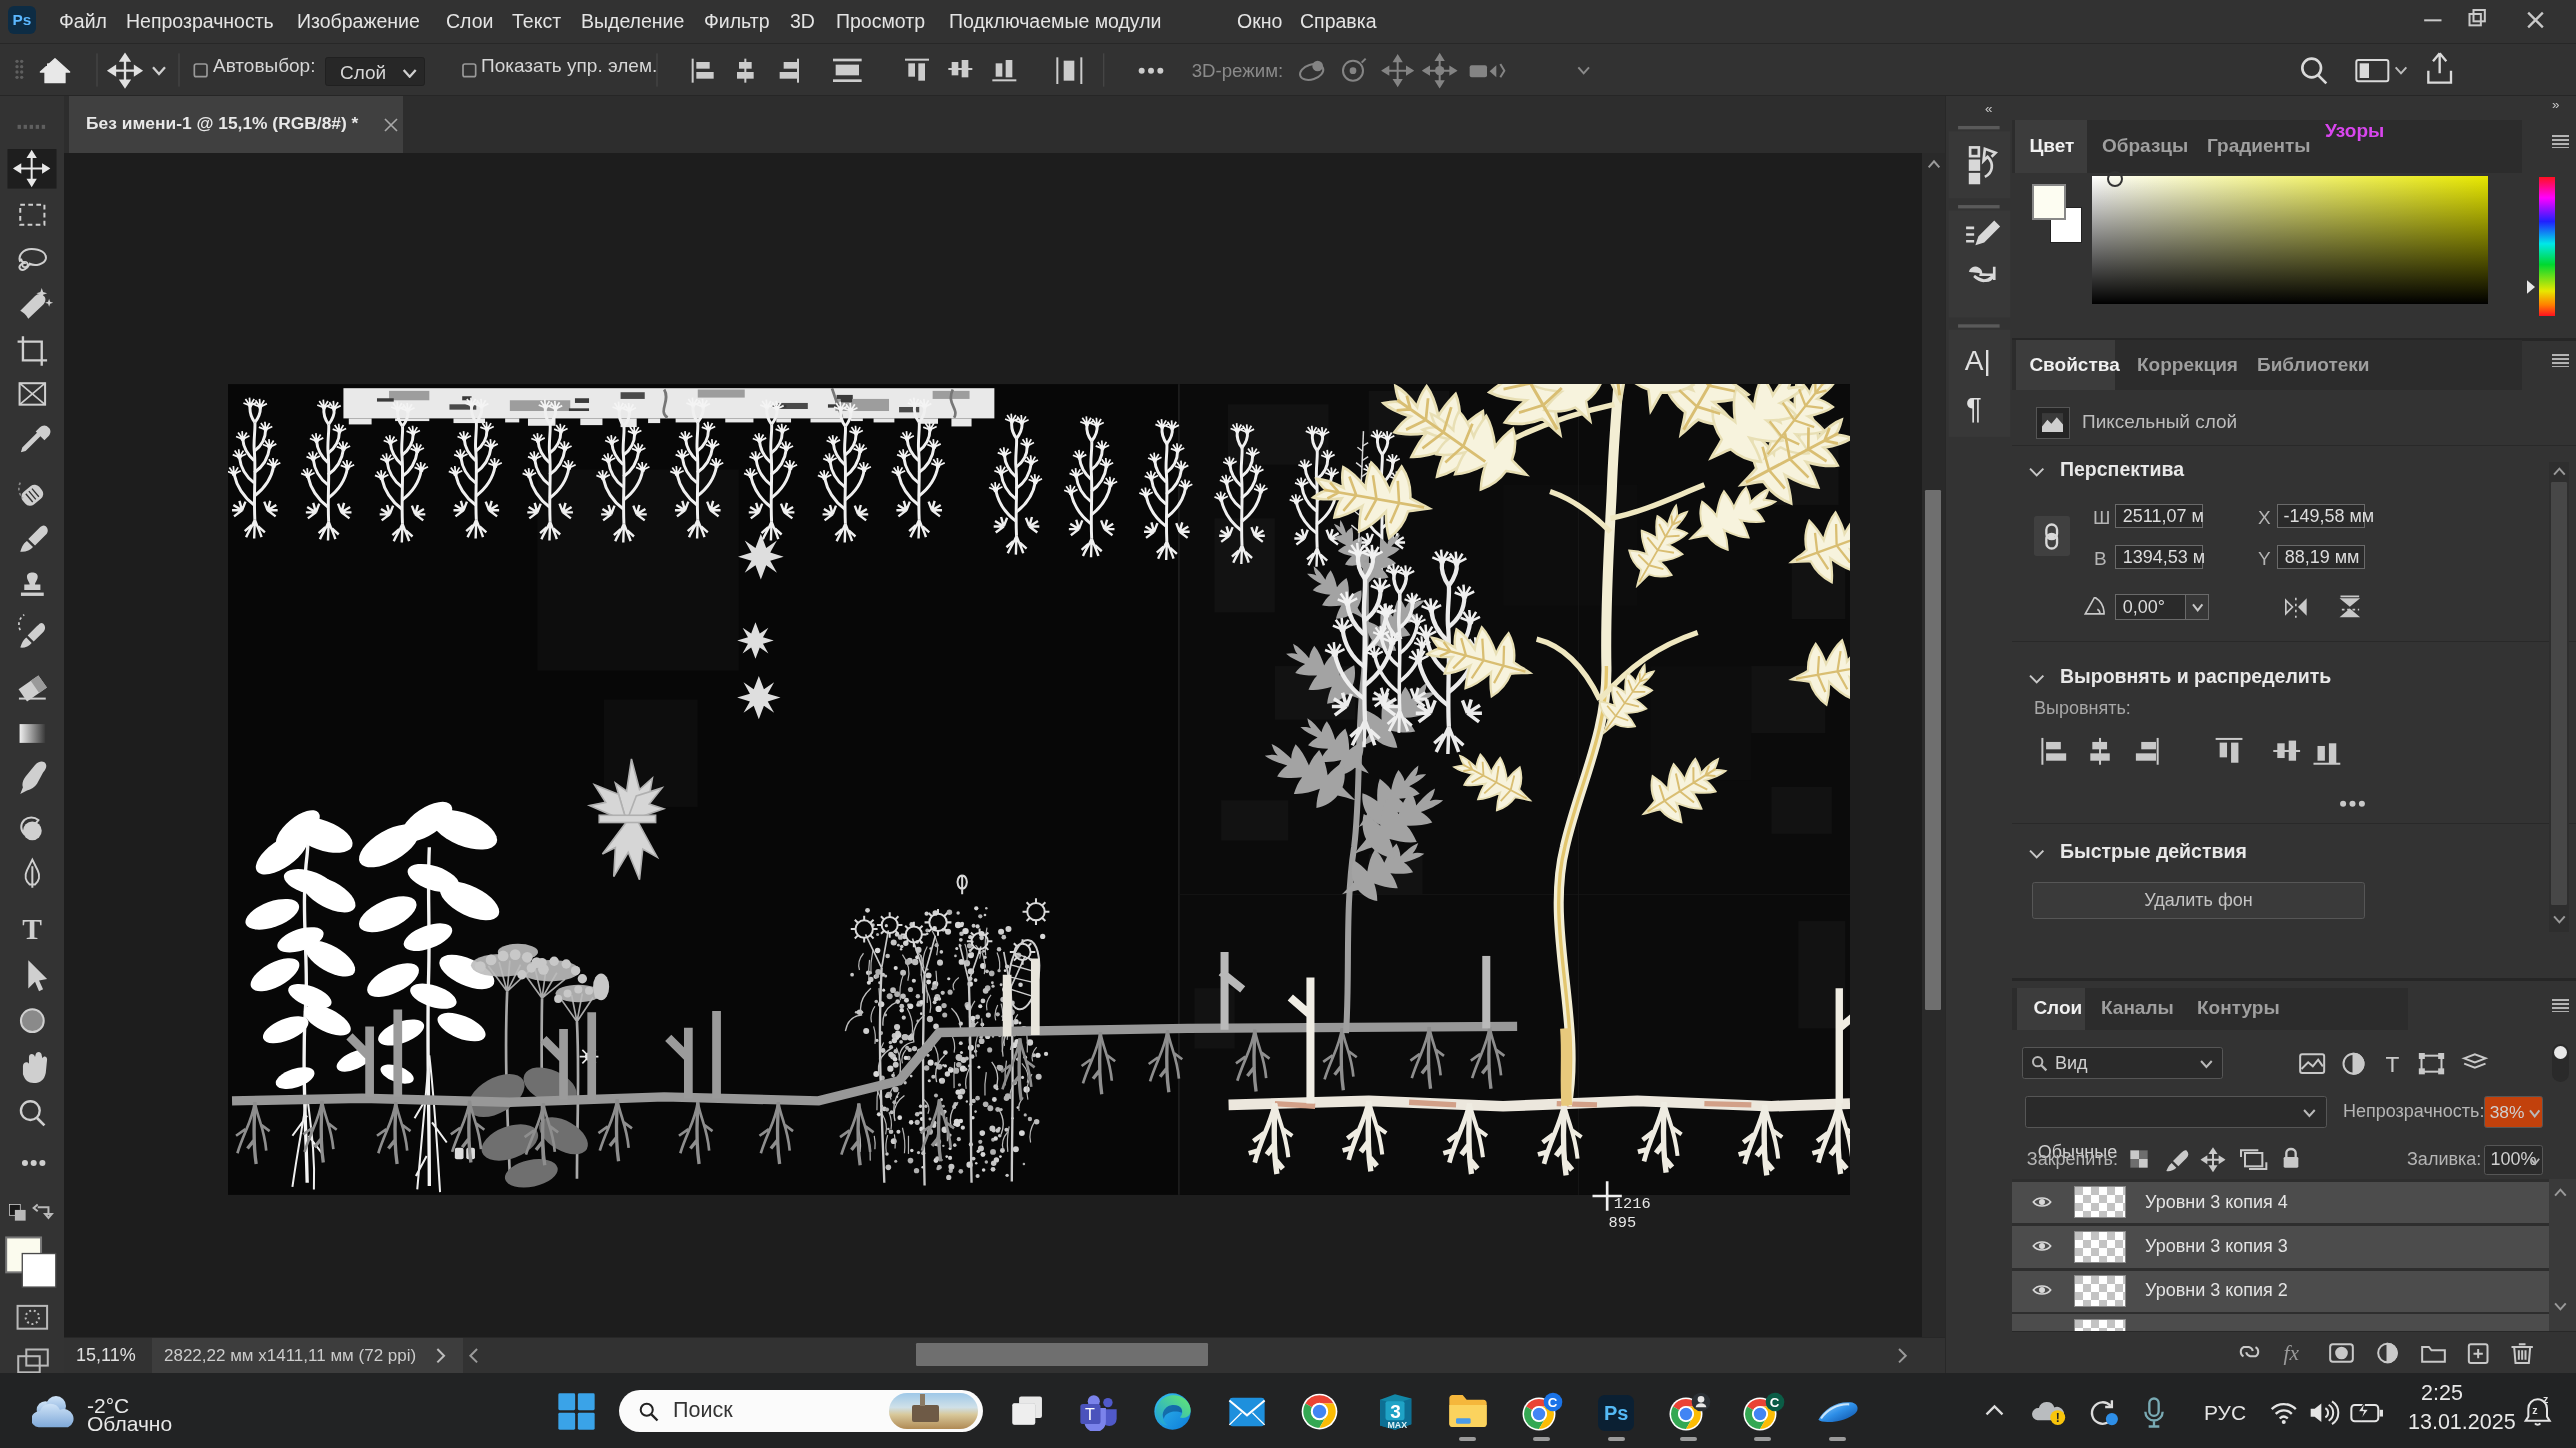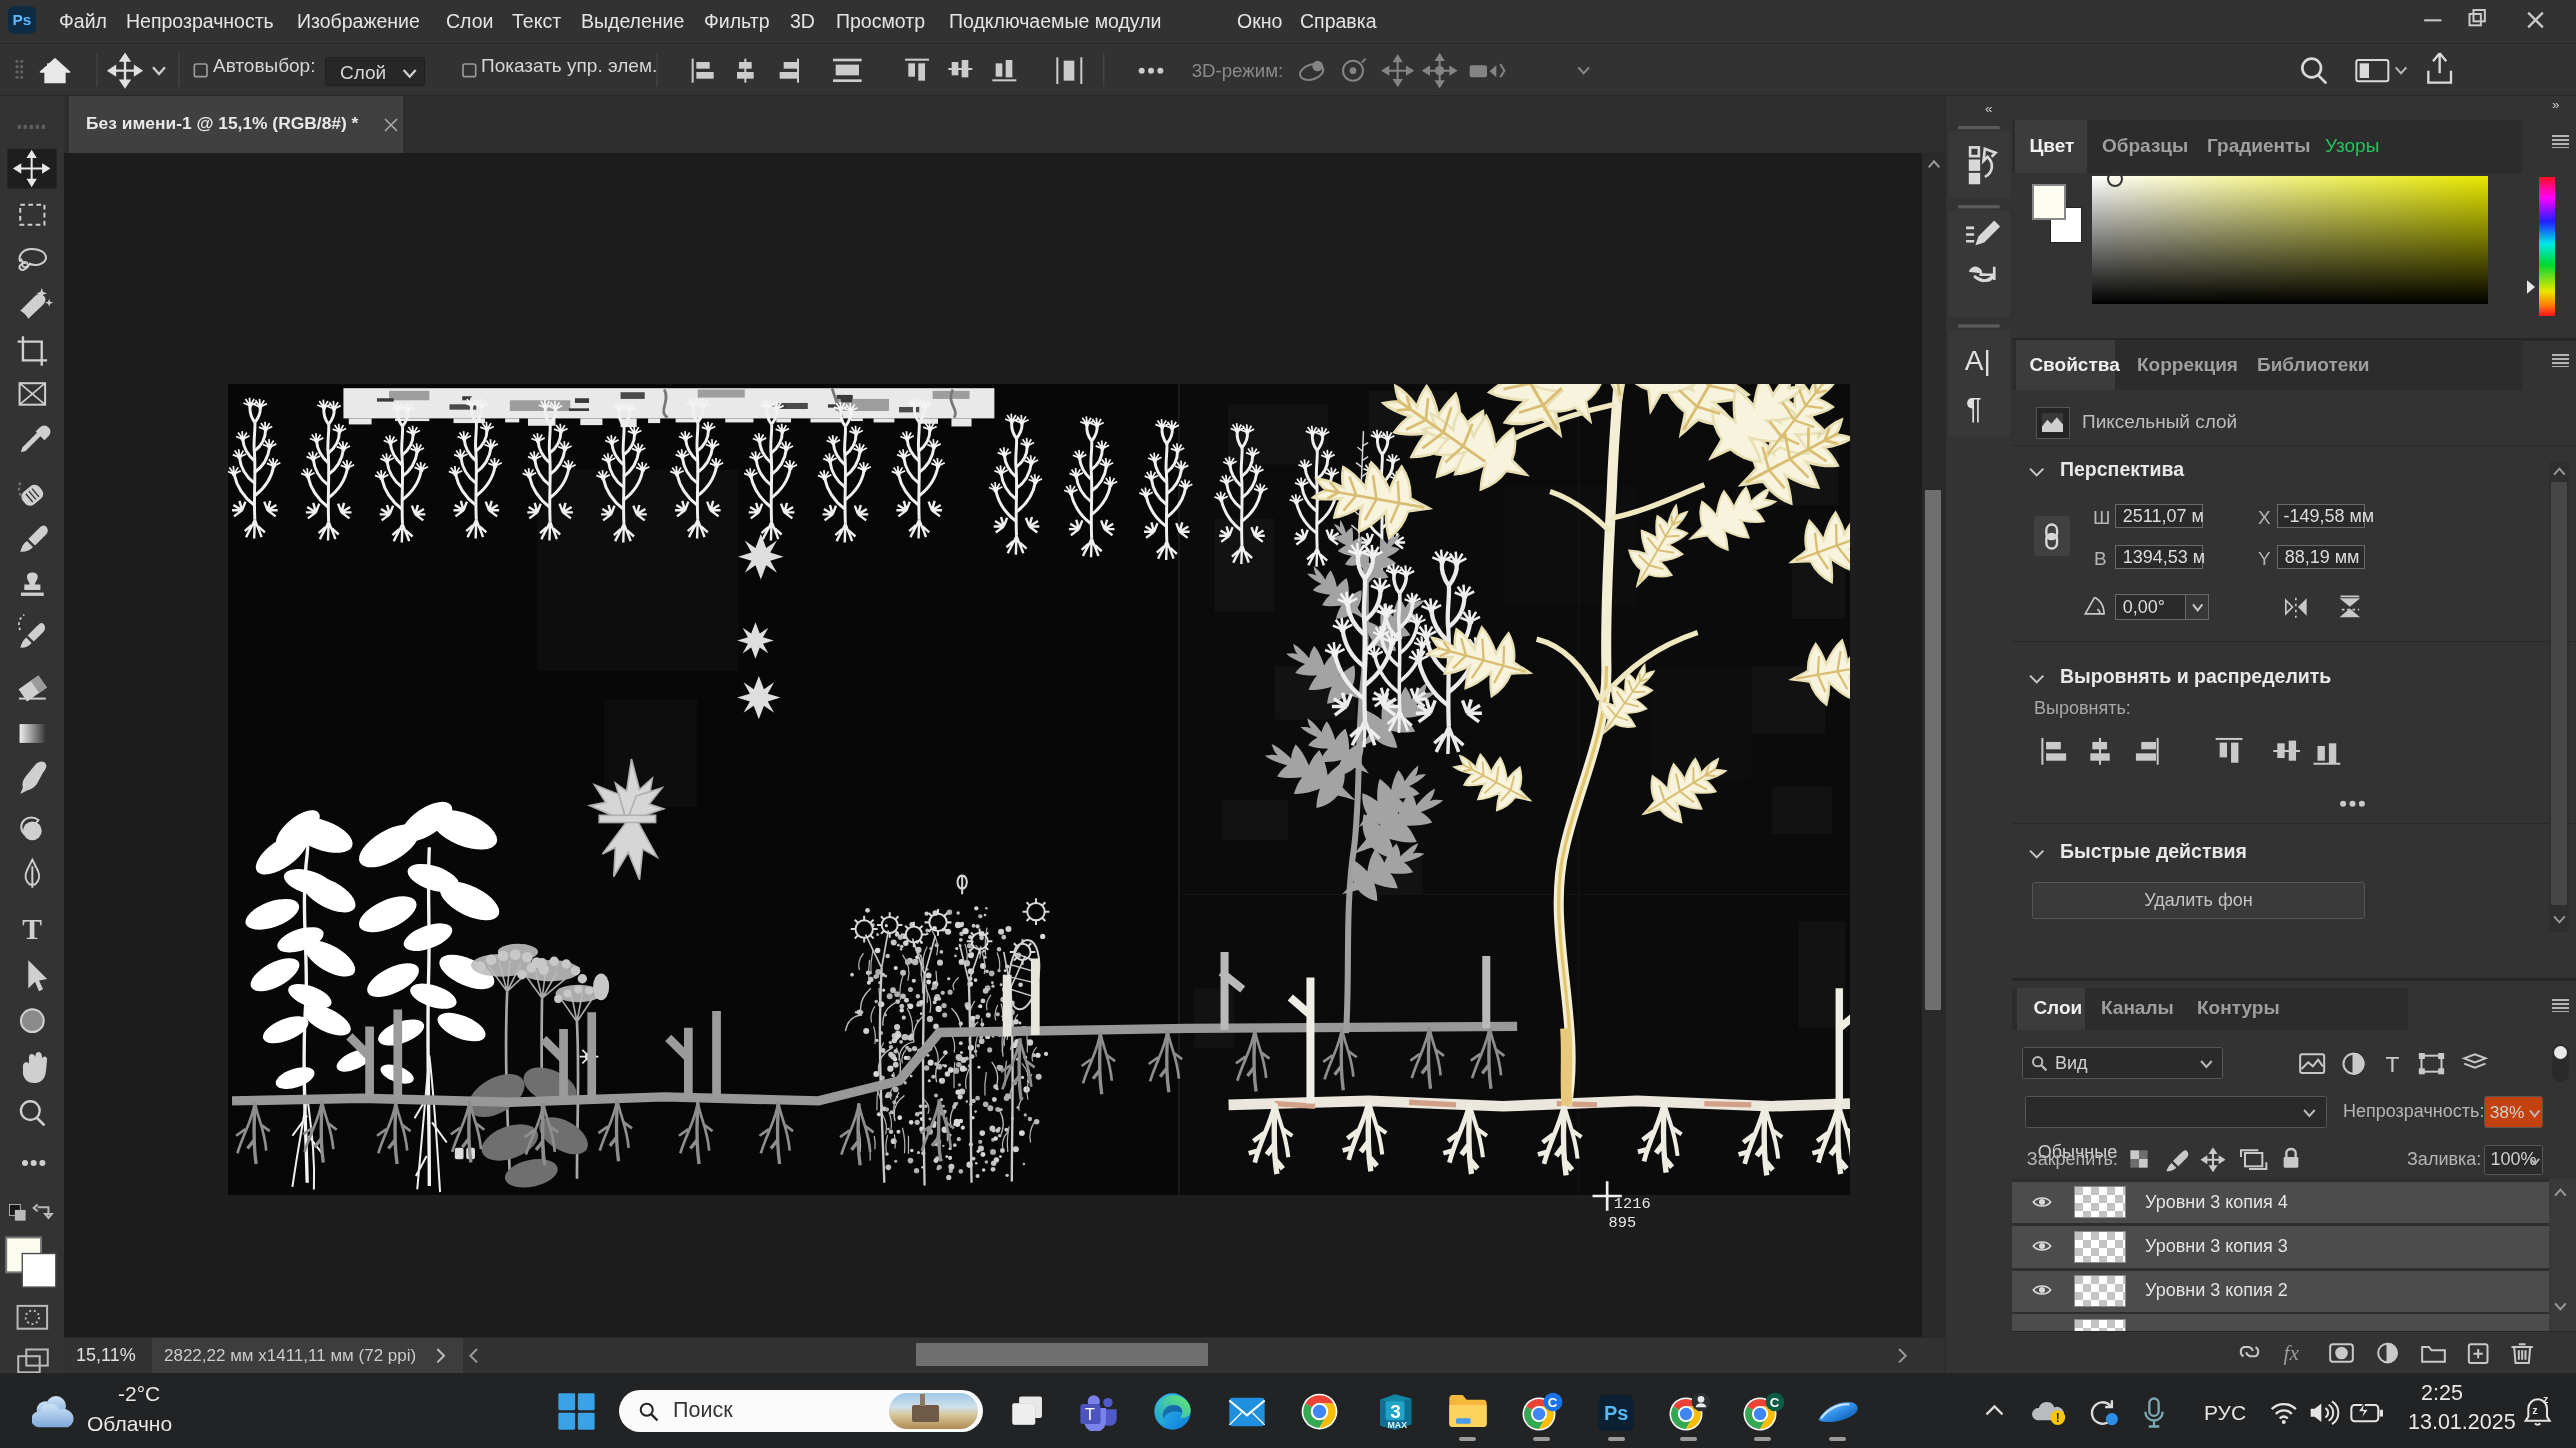--- a/index.html
+++ b/index.html
@@ -1217,21 +1217,21 @@
   <div class="abs" id="panels" style="left:2012px;top:96px;width:564px;height:1277px;background:#333333;">
     <div class="abs" style="left:540px;top:1.3px;font-size:13.4px;color:#c8c8c8;">»</div>
 
     
     <div class="abs" style="left:0;top:23.5px;width:510px;height:53px;background:#2c2c2c;"></div>
     <div class="abs" style="left:2.7px;top:23.5px;width:72px;height:53px;background:#3c3c3c;">
       <span class="abs" style="left:14.8px;top:15.4px;font-size:19px;font-weight:bold;color:#f0f0f0;">Цвет</span>
     </div>
     <span class="abs" style="left:90px;top:39px;font-size:19px;color:#9f9f9f;font-weight:bold;">Образцы</span>
     <span class="abs" style="left:195px;top:39px;font-size:19px;color:#9f9f9f;font-weight:bold;">Градиенты</span>
-    <span class="abs" style="left:313px;top:39px;font-size:19px;color:#22c55e;font-weight:normal;">Узоры</span>
+    <span class="abs" style="left:313px;top:24px;font-size:19px;color:#d946ef;font-weight:bold;">Узоры</span>
     <svg class="abs" style="left:540px;top:39px;" width="17.4" height="13.4" viewBox="0 0 26 20">
         <g fill="#b5b5b5">
           <rect y="0" width="26" height="3"></rect>
           <rect y="6" width="26" height="3"></rect>
           <rect y="12" width="26" height="3"></rect>
           <rect y="18" width="26" height="2"></rect>
         </g>
       </svg>
 
     <div class="abs" style="left:19.5px;top:88px;width:34px;height:36px;background:#fdfdf2;border:2px solid #888888;z-index:2;"></div>
@@ -1563,21 +1563,21 @@
       <defs>
           <linearGradient id="cl" x1="0" y1="0" x2="0" y2="1">
             <stop offset="0" stop-color="#cfe3f7"></stop>
             <stop offset="1" stop-color="#7fa9d9"></stop>
           </linearGradient>
         </defs>
       <circle cx="20" cy="22" r="13" fill="url(#cl)"></circle>
       <circle cx="36" cy="16" r="15" fill="url(#cl)"></circle>
       <path d="M10 48 a12 12 0 0 1 2 -24 a16 16 0 0 1 30 -2 a11 11 0 0 1 12 26 Z" fill="url(#cl)"></path>
     </svg>
-    <span class="abs" style="left:87px;top:9px;font-size:21px;color:#e8e8e8;margin-left:31px;">-2°C</span>
+    <span class="abs" style="left:87px;top:21px;font-size:21px;color:#e8e8e8;">-2°C</span>
     <span class="abs" style="left:87px;top:39px;font-size:21px;color:#e8e8e8;">Облачно</span>
     
     <svg class="abs" style="left:557px;top:19px;" width="39" height="39" viewBox="0 0 58 58">
       <g fill="#3aa3e8">
           <rect x="2" y="2" width="25" height="25" rx="2"></rect>
           <rect x="31" y="2" width="25" height="25" rx="2"></rect>
           <rect x="2" y="31" width="25" height="25" rx="2"></rect>
           <rect x="31" y="31" width="25" height="25" rx="2"></rect>
         </g>
     </svg>

